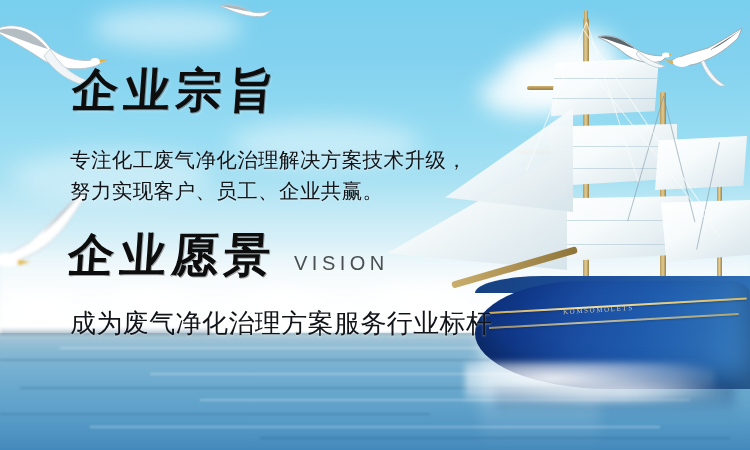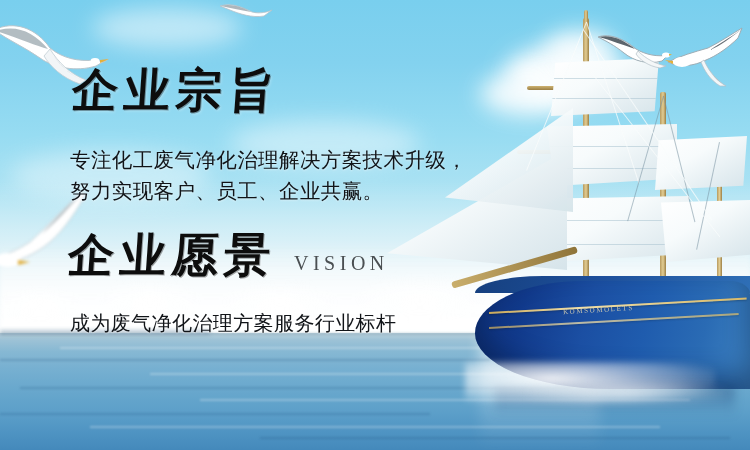--- a/index.html
+++ b/index.html
@@ -171,35 +171,35 @@
   }
   .en{
     font-family:"Liberation Sans","DejaVu Sans",sans-serif;
     font-size:20px;
     letter-spacing:4.5px;
     color:#3a3a3a;
     margin-left:18px;
     margin-bottom:4px;
     white-space:nowrap;
   }
-  .en.light{ color:#4a4f52;font-family:Liberation Serif, serif; }
+  .en.light{ color:#4a4f52; }
 
   .body-text{
     position:absolute;
     font-family:"Liberation Sans","DejaVu Sans",sans-serif;
     font-size:20.5px;
     line-height:31px;
     color:#111418;
     letter-spacing:.4px;
     white-space:nowrap;
     text-shadow:0 1px 2px rgba(255,255,255,.45);
   }
   .body-text.p1{ left:70px; top:144px; }
   .body-text.p2{ left:70px; top:175px; }
-  .body-text.v1{ left:70px; top:308px; font-size:20px; }
+  .body-text.v1{ left:70px; top:308px; font-size:26px; }
 </style>
 </head>
 <body>
 
 <div class="banner">
 
   <div class="sky"></div>
 
   <div class="cloud soft" style="left:505px;top:45px;width:120px;height:58px;opacity:.92;"></div>
   <div class="cloud soft" style="left:480px;top:72px;width:95px;height:44px;opacity:.85;"></div>

